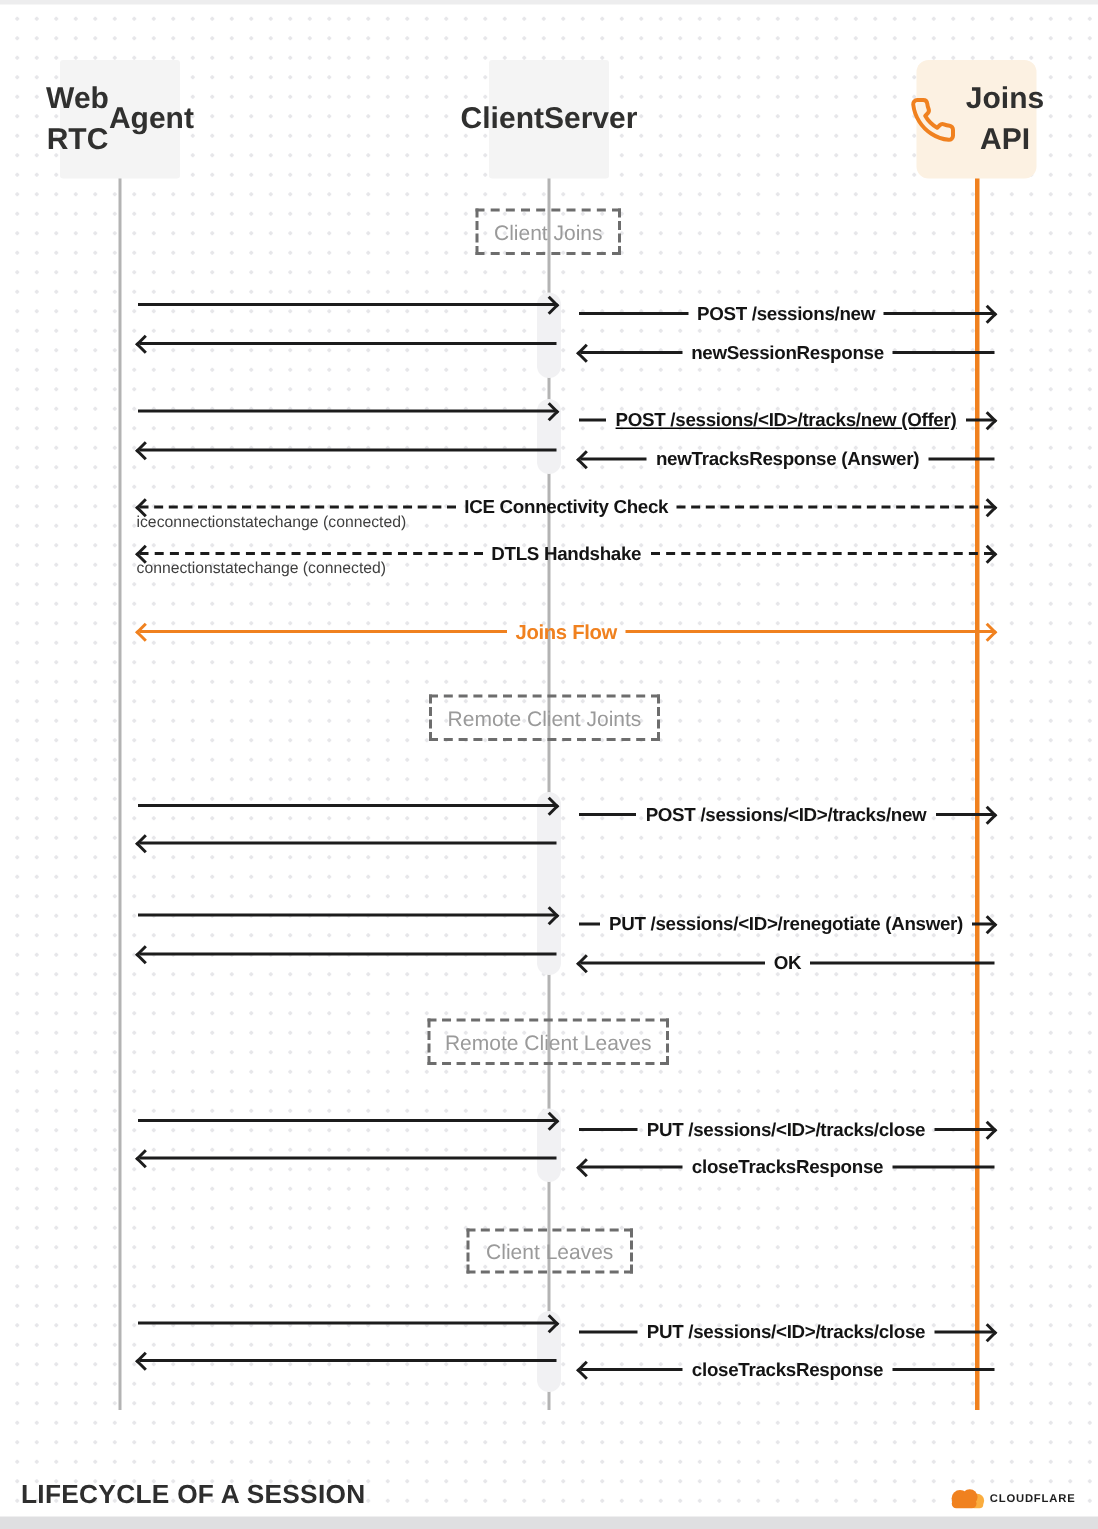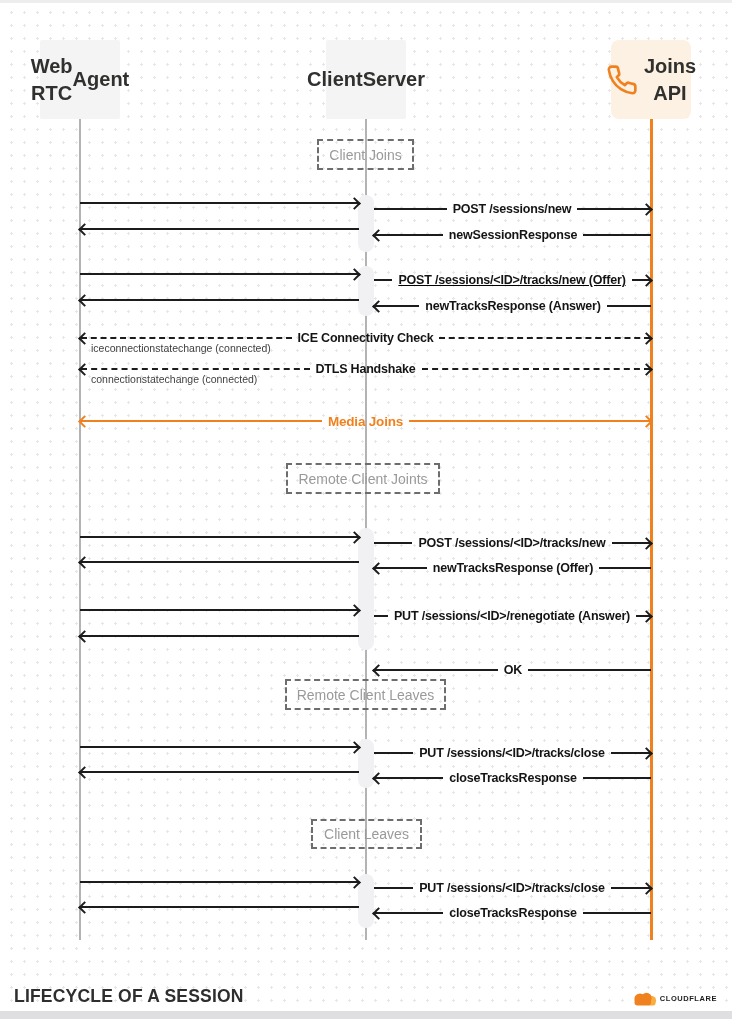--- a/index.html
+++ b/index.html
@@ -50,20 +50,21 @@
   
   .group {
     position: absolute; border: 2px dashed #6d6d6d;
     display: flex; align-items: center; justify-content: center;
     color: #9a9a9a; font-size: 14px; z-index: 6; white-space: nowrap;
   }
   
   .arrow {
     position: absolute; height: 20px; display: flex; align-items: center;
     z-index: 5;
+    margin-left: 12px;
   }
   .seg { flex: 1 1 auto; min-width: 2px; height: 0; border-top: 2.5px solid #1c1c1c; }
   .chev {
     flex: 0 0 auto; width: 9px; height: 9px;
     border-top: 2.5px solid #1c1c1c; border-right: 2.5px solid #1c1c1c;
   }
   .chev.r { transform: rotate(45deg); margin-left: -8px; }
   .chev.l { transform: rotate(-135deg); margin-right: -8px; }
   .arrow .lbl {
     flex: 0 0 auto; font-weight: 700; font-size: 12.5px; color: #141414;
@@ -190,59 +191,53 @@
       <div class="chev l"></div>
       <div class="seg"></div>
       <div class="lbl">DTLS Handshake</div>
       <div class="seg"></div>
       <div class="chev r"></div>
     </div>
     <div class="note" style="left: 91px; top: 373px;">connectionstatechange (connected)</div>
     <div class="arrow orange" style="left: 80px; width: 571px; top: 411px;">
       <div class="chev l"></div>
       <div class="seg"></div>
-      <div class="lbl">Media Joins</div>
+      <div class="lbl">Joins Flow</div>
       <div class="seg"></div>
       <div class="chev r"></div>
     </div>
     <div class="arrow" style="left: 80px; width: 279px; top: 527px;">
       <div class="seg"></div>
       <div class="chev r"></div>
     </div>
     <div class="arrow" style="left: 374px; width: 277px; top: 533px;">
       <div class="seg"></div>
       <div class="lbl">POST /sessions/&lt;ID&gt;/tracks/new</div>
       <div class="seg"></div>
       <div class="chev r"></div>
     </div>
     <div class="arrow" style="left: 80px; width: 279px; top: 552px;">
       <div class="chev l"></div>
       <div class="seg"></div>
     </div>
-    <div class="arrow" style="left: 374px; width: 277px; top: 558px;">
-      <div class="chev l"></div>
-      <div class="seg"></div>
-      <div class="lbl">newTracksResponse (Offer)</div>
-      <div class="seg"></div>
-    </div>
     <div class="arrow" style="left: 80px; width: 279px; top: 600px;">
       <div class="seg"></div>
       <div class="chev r"></div>
     </div>
     <div class="arrow" style="left: 374px; width: 277px; top: 606px;">
       <div class="seg"></div>
       <div class="lbl">PUT /sessions/&lt;ID&gt;/renegotiate (Answer)</div>
       <div class="seg"></div>
       <div class="chev r"></div>
     </div>
     <div class="arrow" style="left: 80px; width: 279px; top: 626px;">
       <div class="chev l"></div>
       <div class="seg"></div>
     </div>
-    <div class="arrow" style="left: 374px; width: 277px; top: 660px;">
+    <div class="arrow" style="left: 374px; width: 277px; top: 632px;">
       <div class="chev l"></div>
       <div class="seg"></div>
       <div class="lbl">OK</div>
       <div class="seg"></div>
     </div>
     <div class="arrow" style="left: 80px; width: 279px; top: 737px;">
       <div class="seg"></div>
       <div class="chev r"></div>
     </div>
     <div class="arrow" style="left: 374px; width: 277px; top: 743px;">

